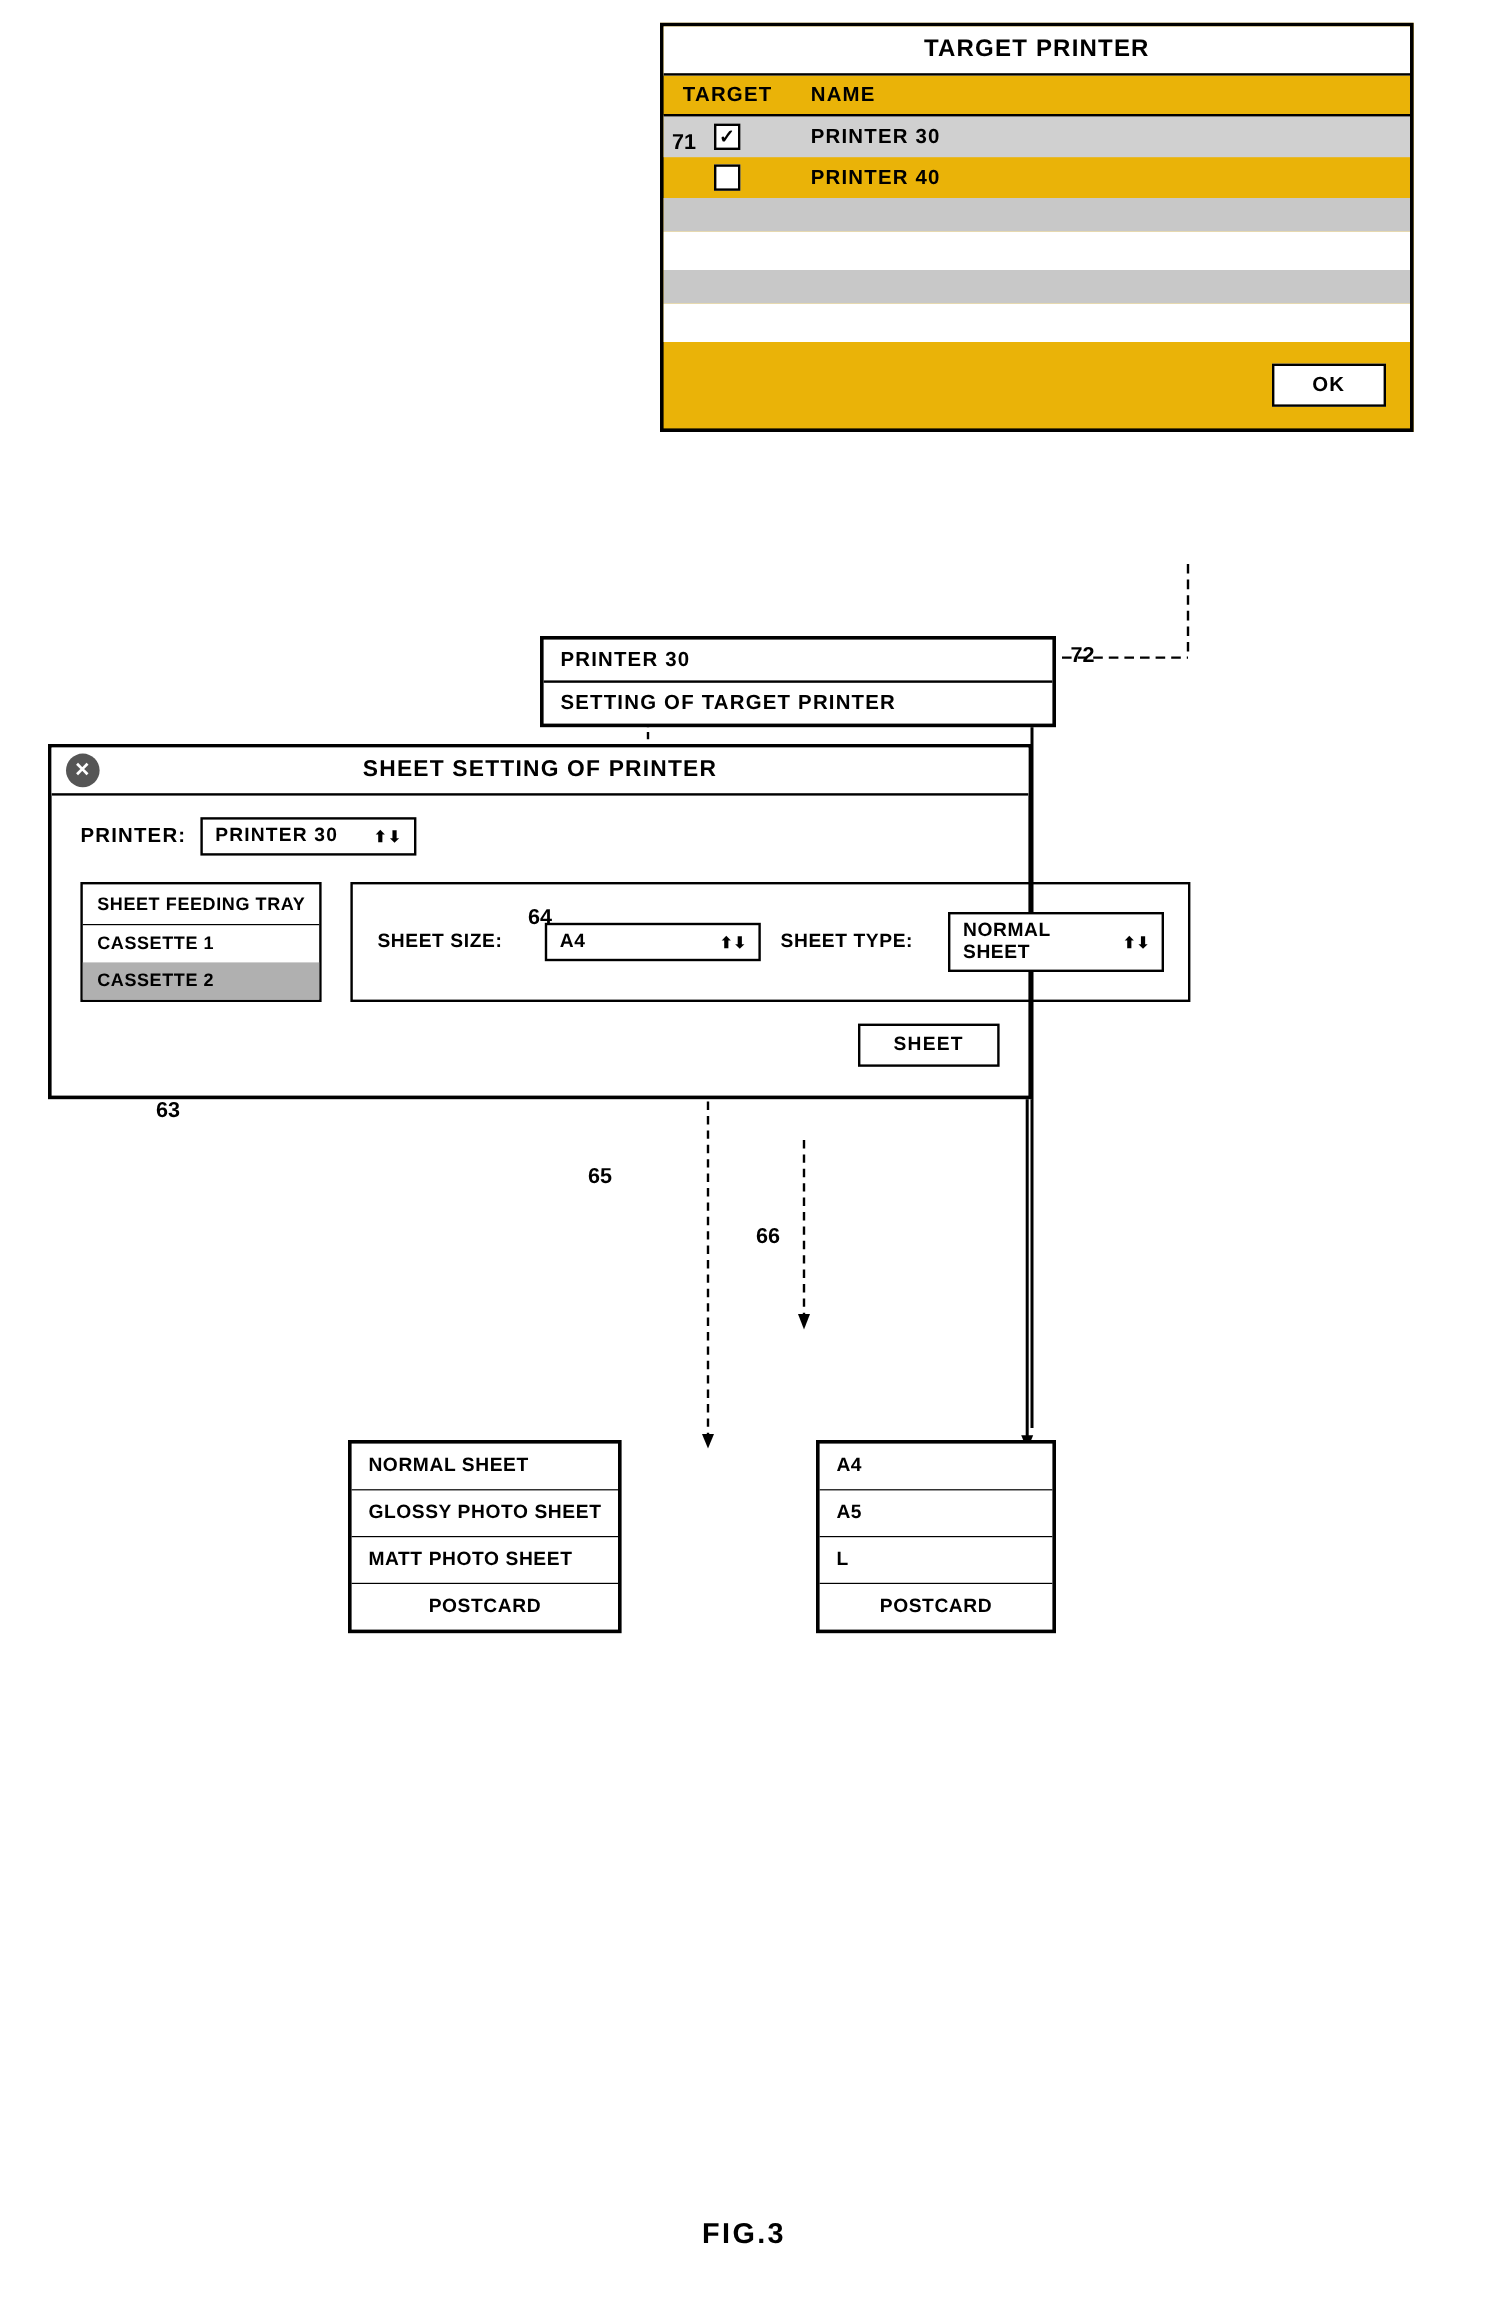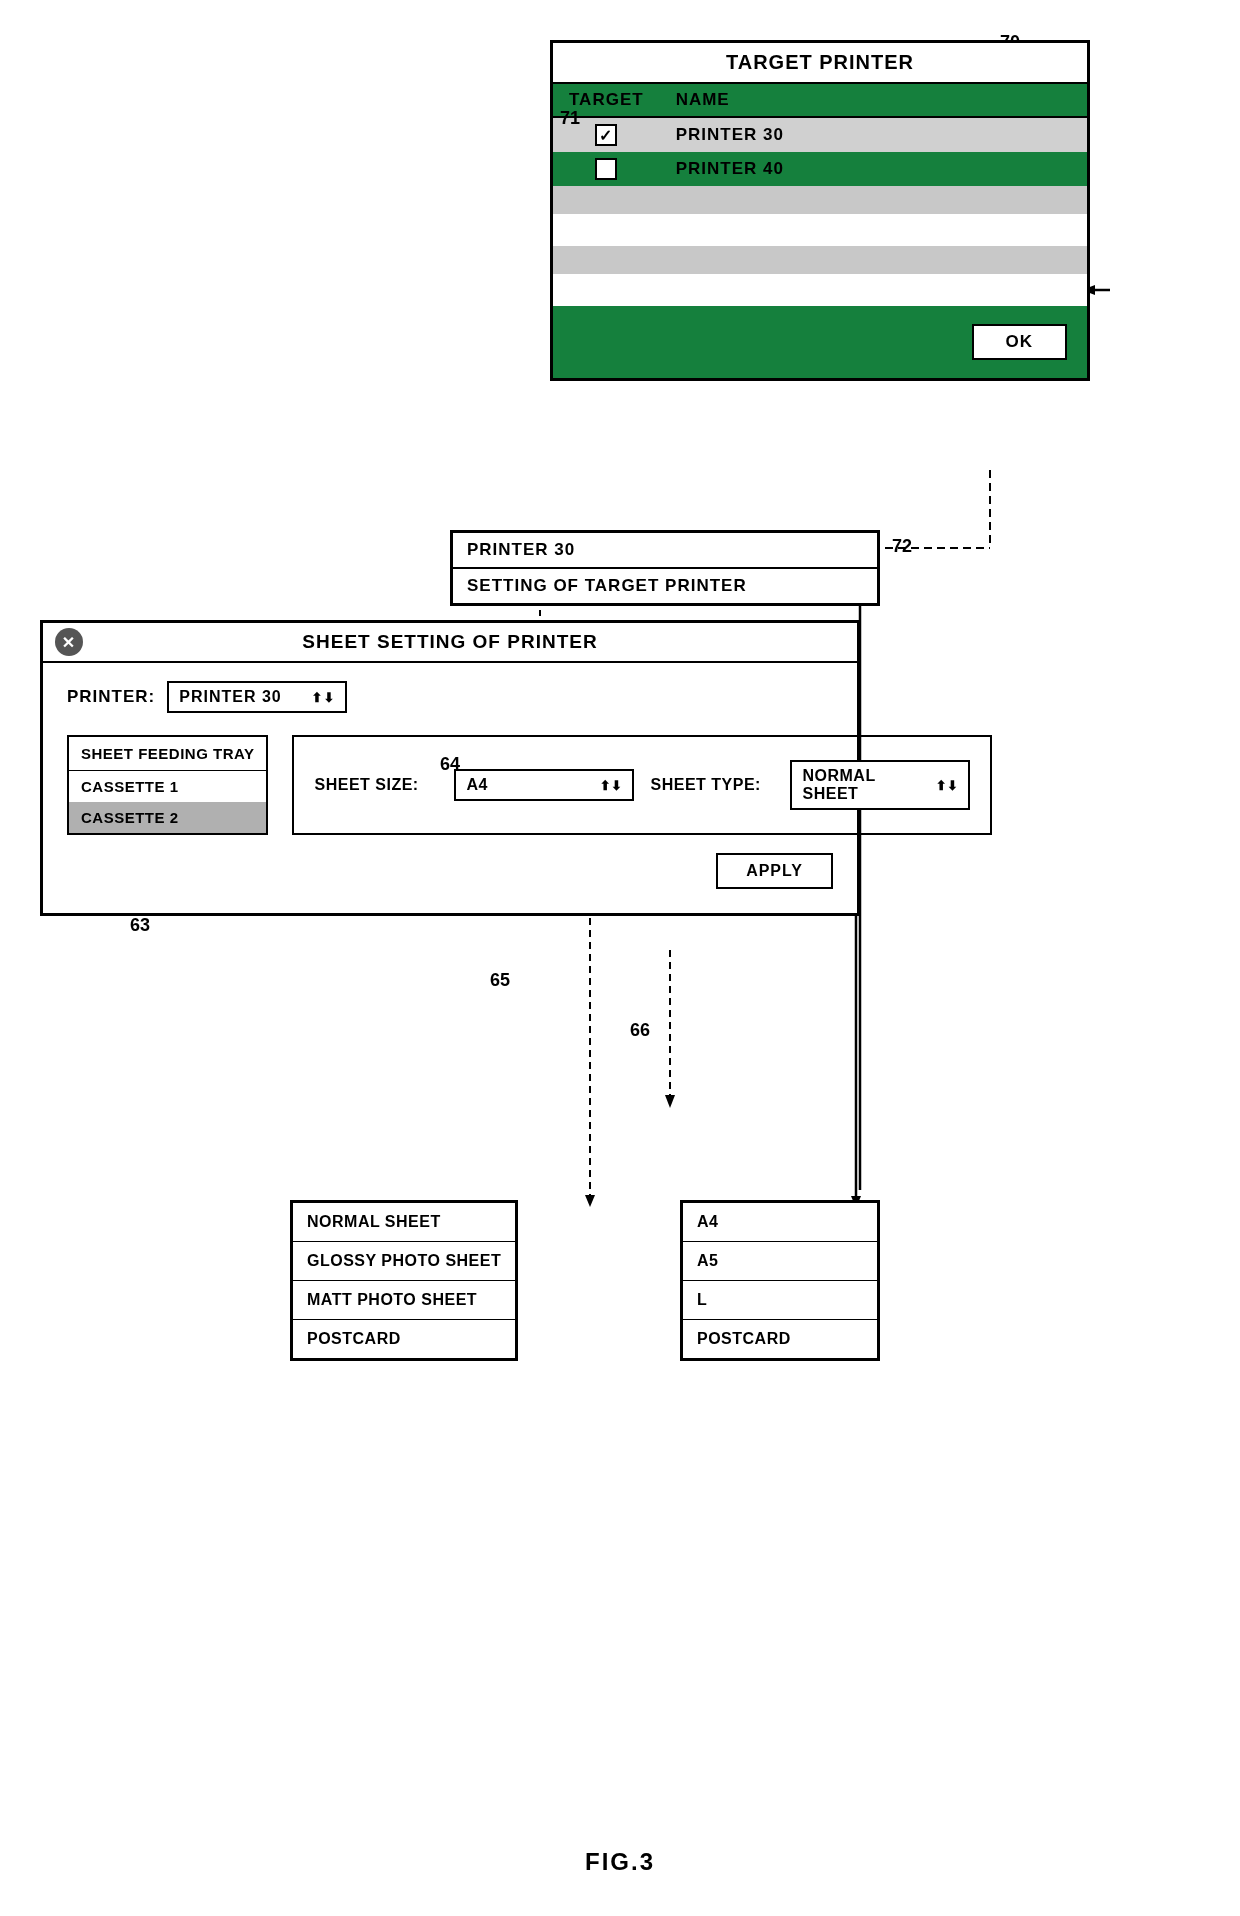--- a/index.html
+++ b/index.html
@@ -15,25 +15,25 @@
     .diagram-container {
       position: absolute;
       top: 0; left: 0;
       width: 1240px;
       height: 1916px;
     }
 
     
     .target-printer-dialog {
       position: absolute;
-      top: 40px;
+      top: 19px;
       left: 550px;
-      width: 540px;
+      width: 628px;
       border: 3px solid #000;
-      background: #15803d;
+      background: #eab308;
     }
 
     .dialog-title-bar {
       background: #fff;
       border-bottom: 2px solid #000;
       text-align: center;
       padding: 8px 12px;
       font-weight: bold;
       font-size: 20px;
       letter-spacing: 1px;
@@ -300,20 +300,21 @@
     .dropdown-list-item {
       padding: 10px 14px;
       font-size: 16px;
       font-weight: bold;
       letter-spacing: 0.5px;
       border-bottom: 1px solid #000;
     }
 
     .dropdown-list-item:last-child {
       border-bottom: none;
+      text-align: center;
     }
 
     
     .fig-caption {
       position: absolute;
       bottom: 40px;
       left: 0;
       width: 1240px;
       text-align: center;
       font-size: 24px;
@@ -452,21 +453,21 @@
             <span class="option-label">SHEET TYPE:</span>
             <div class="dropdown-box">
               <span>NORMAL SHEET</span>
               <span class="dropdown-arrow">⬆⬇</span>
             </div>
           </div>
         </div>
       </div>
 
       <div class="apply-row">
-        <div class="apply-button">APPLY</div>
+        <div class="apply-button">SHEET</div>
       </div>
     </div>
   </div>
 
   <div class="label-num" style="top: 915px; left: 130px;">63</div>
   <div class="label-num" style="top: 970px; left: 490px;">65</div>
   <div class="label-num" style="top: 1020px; left: 630px;">66</div>
 
   <div class="label-num" style="top: 754px; left: 440px;">64</div>
 

